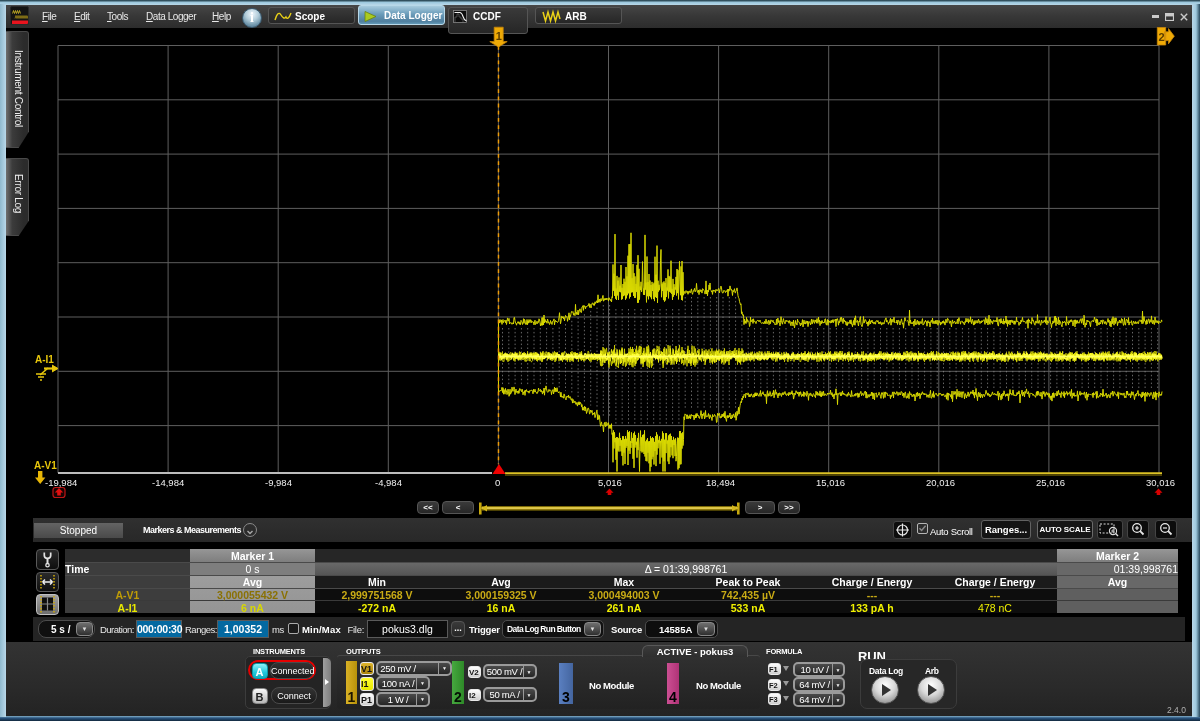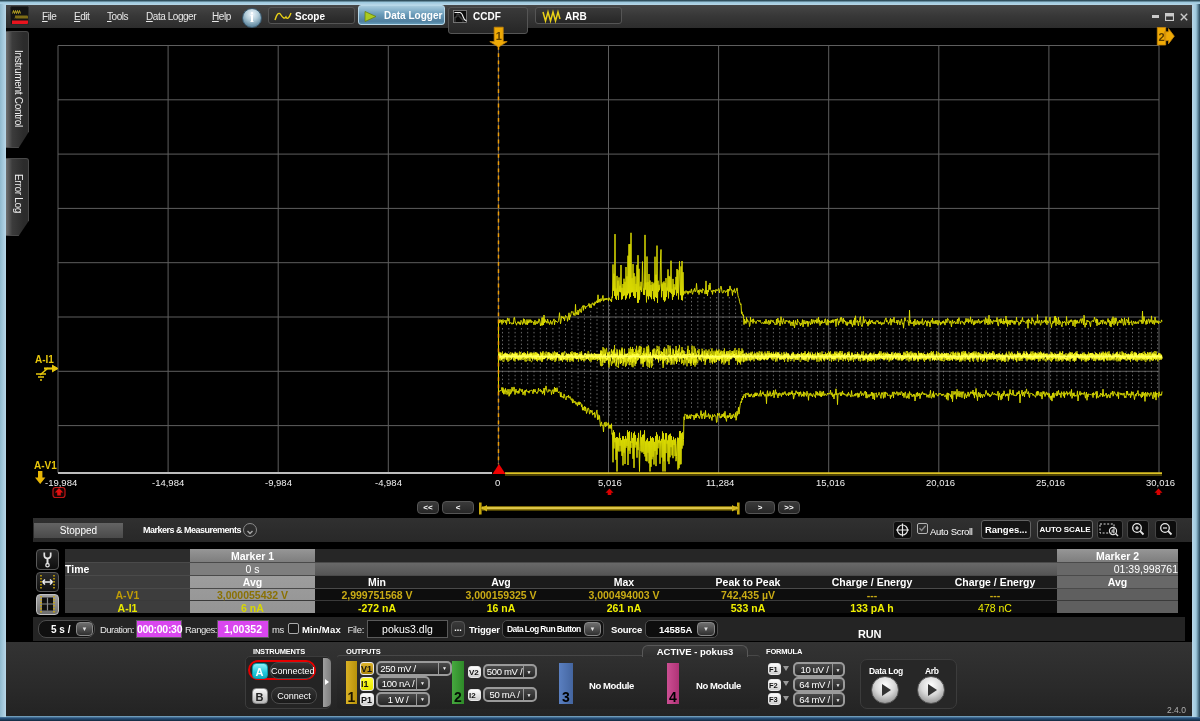--- a/index.html
+++ b/index.html
@@ -1,17 +1,17 @@
 <!DOCTYPE html>
 <html><head><meta charset="utf-8"><style>
 *{box-sizing:border-box;margin:0;padding:0}
 html,body{width:1200px;height:721px;background:#000;overflow:hidden;font-family:"Liberation Sans",sans-serif}
 .a{position:absolute}
 .btn{background:linear-gradient(#3a3a3a,#262626);border:1px solid #555;border-radius:4px;color:#fff;text-align:center}
-.ibox{background:#d946ef;border:1px solid #5a5a5a;color:#fff;text-align:center}
+.ibox{background:#0369a1;border:1px solid #5a5a5a;color:#fff;text-align:center}
 .lbl{color:#e8e8e8}
 .ddv{background:linear-gradient(#6f6f6f,#2f2f2f);border:1px solid #888;border-radius:4px;color:#ddd;text-align:center;font-size:6px;line-height:11px}
 .badge{border-radius:3px;font-weight:bold;color:#111;text-align:left;font-size:9px;border:1px solid #e9e9e9}
 .drop{background:linear-gradient(#4a4a4a,#252525);border:2px solid #9a9a9a;border-radius:5px;color:#fff;white-space:nowrap}
 .dt{position:absolute;left:0;text-align:center;font-size:9.5px;letter-spacing:-0.3px;line-height:11px}
 .da{position:absolute;right:0;height:100%;border-left:1px solid #999;font-size:5px;text-align:center;color:#eee}
 </style></head>
 <body>
 
 <div class="a" style="left:0;top:0;width:1200px;height:721px;background:#000"></div>
@@ -241,21 +241,21 @@
     <path d="M1156.7 495 v-2.2 h-2.2 l4 -4.4 4 4.4 h-2.2 v2.2 z" fill="#d80000"></path>
 </svg>
 
 <div class="a" style="top:477px;left:0;width:1200px;height:11px;color:#f0f0f0;font-size:9.5px">
 <span class="a" style="left:45px">-19,984</span>
 <span class="a" style="left:152px">-14,984</span>
 <span class="a" style="left:265px">-9,984</span>
 <span class="a" style="left:375px">-4,984</span>
 <span class="a" style="left:495px">0</span>
 <span class="a" style="left:598px">5,016</span>
-<span class="a" style="left:706px">11,284</span>
+<span class="a" style="left:706px">18,494</span>
 <span class="a" style="left:816px">15,016</span>
 <span class="a" style="left:926px">20,016</span>
 <span class="a" style="left:1036px">25,016</span>
 <span class="a" style="left:1146px">30,016</span>
 </div>
 
 <div class="a btn" style="left:417px;top:501px;width:22px;height:13px;font-size:8px;font-weight:bold;line-height:12px">&lt;&lt;</div>
 <div class="a btn" style="left:442px;top:501px;width:32px;height:13px;font-size:8px;font-weight:bold;line-height:12px">&lt;</div>
 <div class="a btn" style="left:745px;top:501px;width:30px;height:13px;font-size:8px;font-weight:bold;line-height:12px">&gt;</div>
 <div class="a btn" style="left:778px;top:501px;width:22px;height:13px;font-size:8px;font-weight:bold;line-height:12px">&gt;&gt;</div>
@@ -352,20 +352,21 @@
 
   <div class="a" style="left:0;top:12.6px;width:1113px;height:1px;background:#4a4a4a"></div>
   <div class="a" style="left:0;top:25.6px;width:1113px;height:1px;background:#4a4a4a"></div>
   <div class="a" style="left:0;top:38.6px;width:1113px;height:1px;background:#4a4a4a"></div>
   <div class="a" style="left:0;top:51.2px;width:1113px;height:1px;background:#3a3a3a"></div>
 
   <div class="a" style="left:125px;top:1px;width:125px;color:#fff;font-weight:bold;text-align:center">Marker 1</div>
   <div class="a" style="left:992px;top:1px;width:121px;color:#fff;font-weight:bold;text-align:center">Marker 2</div>
   <div class="a" style="left:0;top:14px;width:101px;color:#fff;font-weight:bold;">Time</div>
   <div class="a" style="left:125px;top:14px;width:125px;color:#fff;text-align:center">0 s</div>
+  <div class="a" style="left:250px;top:14px;width:742px;color:#fff;text-align:center">Δ = 01:39,998761</div>
   <div class="a" style="left:992px;top:14px;width:121px;color:#fff;text-align:right">01:39,998761</div>
   <div class="a" style="left:125px;top:27px;width:125px;color:#fff;font-weight:bold;text-align:center">Avg</div>
   <div class="a" style="left:992px;top:27px;width:121px;color:#fff;font-weight:bold;text-align:center">Avg</div>
   <div class="a" style="left:250px;top:27px;width:124px;color:#fff;font-weight:bold;text-align:center">Min</div>
   <div class="a" style="left:374px;top:27px;width:124px;color:#fff;font-weight:bold;text-align:center">Avg</div>
   <div class="a" style="left:497px;top:27px;width:124px;color:#fff;font-weight:bold;text-align:center">Max</div>
   <div class="a" style="left:621px;top:27px;width:124px;color:#fff;font-weight:bold;text-align:center">Peak to Peak</div>
   <div class="a" style="left:745px;top:27px;width:124px;color:#fff;font-weight:bold;text-align:center">Charge / Energy</div>
   <div class="a" style="left:868px;top:27px;width:124px;color:#fff;font-weight:bold;text-align:center">Charge / Energy</div>
 
@@ -407,21 +408,21 @@
 <div class="a" style="left:611px;top:624px;color:#fff;font-size:9.5px;letter-spacing:-0.2px;font-weight:bold">Source</div>
 <div class="a" style="left:645px;top:620px;width:73px;height:18px;background:#0e0e0e;border:1px solid #4c4c4c;border-radius:5px;color:#fff;font-size:9.5px;font-weight:bold;text-align:left;line-height:17px"><span style="margin-left:13px">14585A</span></div>
 <div class="a ddv" style="left:697px;top:622px;width:18px;height:14px;border-radius:4px;line-height:13px">▼</div>
 
 <div class="a" style="left:6px;top:642px;width:1186px;height:74px;background:linear-gradient(#333333,#2a2a2a 60%,#232323)"></div>
 <div class="a" style="left:337px;top:655px;width:423px;height:54px;background:linear-gradient(#303030,#222);border-top:1px solid #484848;border-radius:3px"></div>
 <div class="a" style="left:642px;top:645px;width:106px;height:12px;background:linear-gradient(#3a3a3a,#2e2e2e);border:1px solid #585858;border-bottom:none;border-radius:6px 6px 0 0;color:#fff;font-size:9.5px;font-weight:bold;text-align:center;line-height:12px">ACTIVE - pokus3</div>
 <div class="a" style="left:253px;top:647px;color:#fff;font-size:7.5px;font-weight:bold;letter-spacing:-0.2px">INSTRUMENTS</div>
 <div class="a" style="left:346px;top:647px;color:#fff;font-size:7.5px;font-weight:bold;letter-spacing:-0.2px">OUTPUTS</div>
 <div class="a" style="left:766px;top:647px;color:#fff;font-size:7.5px;font-weight:bold;letter-spacing:-0.2px">FORMULA</div>
-<div class="a" style="left:858px;top:628px;color:#fff;font-size:11px;font-weight:bold;letter-spacing:-0.2px">RUN</div>
+<div class="a" style="left:858px;top:649px;color:#fff;font-size:13px;font-weight:bold;letter-spacing:-0.2px">RUN</div>
 
 <div class="a" style="left:245px;top:656px;width:86px;height:53px;background:#242424;border:1px solid #3c3c3c;border-radius:5px"></div>
 <div class="a" style="left:323px;top:658px;width:8px;height:49px;background:linear-gradient(90deg,#9e9e9e,#7e7e7e);border-radius:0 5px 5px 0"></div>
 <div class="a" style="left:325px;top:679px;width:0;height:0;border-left:4.5px solid #fff;border-top:3.5px solid transparent;border-bottom:3.5px solid transparent"></div>
 <div class="a" style="left:248px;top:659.5px;width:68px;height:20px;border:2px solid #e60000;border-radius:11px"></div>
 <div class="a" style="left:251.5px;top:662.5px;width:16px;height:16px;border-radius:4px;background:linear-gradient(#8ff0f8,#22c8dc 60%,#12aebf);color:#fff;font-weight:bold;font-size:11px;text-align:center;line-height:16px;border:1px solid #0a98a8">A</div>
 <div class="a" style="left:270px;top:662px;width:44px;height:17px;background:linear-gradient(#333,#1a1a1a);border:1px solid #4a4a4a;border-radius:8px;color:#fff;font-size:9px;text-align:center;line-height:16px">Connected</div>
 <div class="a" style="left:251.5px;top:687.5px;width:16px;height:16px;border-radius:4px;background:linear-gradient(#fafafa,#b8b8b8);color:#222;font-weight:bold;font-size:11px;text-align:center;line-height:16px;border:1px solid #888">B</div>
 <div class="a" style="left:271px;top:687px;width:46px;height:17px;background:linear-gradient(#333,#1a1a1a);border:1px solid #4a4a4a;border-radius:8px;color:#fff;font-size:9px;text-align:center;line-height:16px">Connect</div>
 

